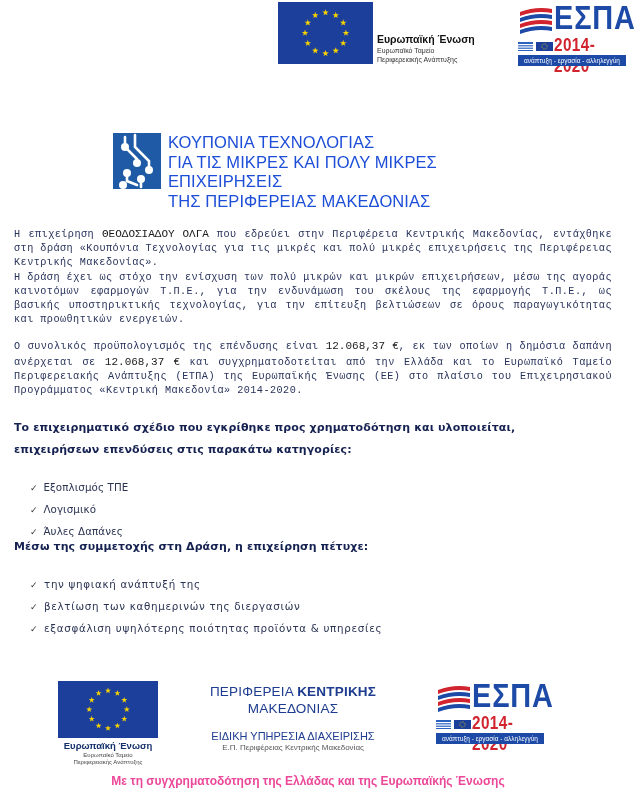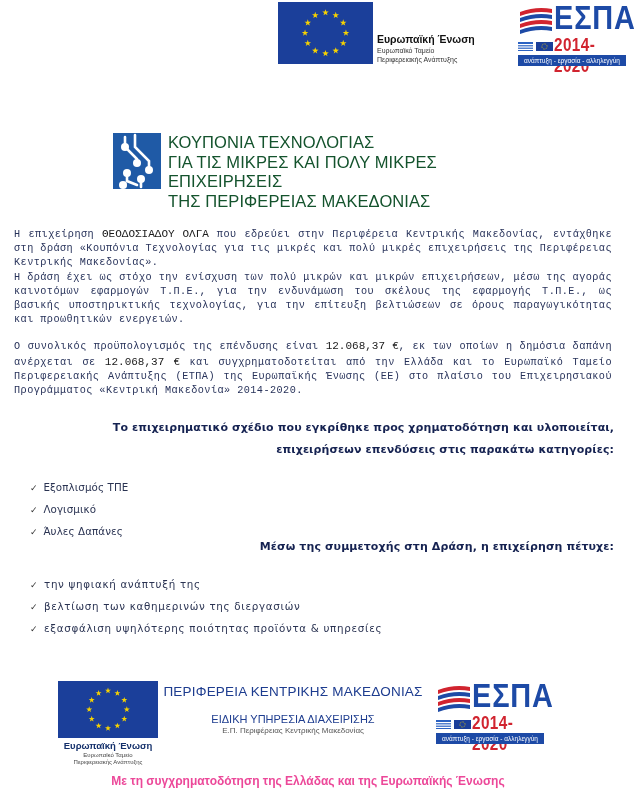--- a/index.html
+++ b/index.html
@@ -20,49 +20,49 @@
   .espa .stripes { position: absolute; left: 2px; top: 4px; width: 36px; height: 30px; }
   .espa .word { position: absolute; left: 38px; top: -4px; font-size: 34px; font-weight: bold; color: #1d4aa6; letter-spacing: 1px; transform: scaleX(0.85); transform-origin: left top; }
   .espa .flags { position: absolute; left: 2px; top: 40px; width: 36px; height: 9px; }
   .espa .years { position: absolute; left: 38px; top: 33px; font-size: 18px; color: #d1242f; font-weight: bold; transform: scaleX(0.85); transform-origin: left top; letter-spacing: 0.5px; }
   .espa .motto { position: absolute; left: 2px; top: 53px; width: 108px; height: 11px; background: #1d4aa6; color: #fff; font-size: 6.5px; line-height: 11px; text-align: center; }
 
   
   .prog-logo { position: absolute; left: 113px; top: 133px; width: 430px; height: 58px; }
   .prog-icon { position: absolute; left: 0; top: 0; width: 48px; height: 56px; }
   .prog-lines { position: absolute; left: 55px; top: 0; font-family: "Liberation Sans", sans-serif;
-                color: #14532d; font-size: 16.5px; line-height: 19.5px; letter-spacing: 0.1px; }
+                color: #1d4ed8; font-size: 16.5px; line-height: 19.5px; letter-spacing: 0.1px; }
 
   
   .content { position: absolute; left: 14px; top: 227px; width: 598px;
              font-family: Liberation Mono, monospace; font-size: 10.2px; line-height: 14.2px;
              color: #27325a; letter-spacing: 0.45px; text-align: justify; }
   .content p { margin: 0; }
   .content .gap { height: 12px; }
   .content b { color: #1a1a1a; font-weight: normal; font-size: 11px; letter-spacing: 0; }
 
   .section-title { font-family: "DejaVu Sans", sans-serif; font-weight: bold; color: #152251;
-                   font-size: 11px; line-height: 22px; letter-spacing: 0.1px; text-align: right; }
+                   font-size: 11px; line-height: 22px; letter-spacing: 0.1px; }
   .list { list-style: none; margin: 16px; padding: 0; }
   .list li { font-size: 10.3px; line-height: 21px; color: #2a3352; letter-spacing: 0.1px; }
   .list li .chk { display: inline-block; width: 10px; color: #333; font-size: 9px; }
   .list.spaced li { letter-spacing: 0.7px; }
 
   .sec1 { position: absolute; left: 14px; top: 417px; width: 600px; }
   .sec2 { position: absolute; left: 14px; top: 536px; width: 600px; }
 
   
   .bottom-eu { position: absolute; left: 58px; top: 681px; width: 100px; height: 84px; text-align: center; }
   .bottom-eu .eu-flag { position: relative; left: 0; top: 0; width: 100px; height: 57px; display: block; }
   .bottom-eu .t1 { font-family: "Liberation Sans", sans-serif; font-weight: bold; color: #14306b; font-size: 9.5px; line-height: 12px; margin-top: 2px; }
   .bottom-eu .t2 { font-family: "Liberation Sans", sans-serif; color: #444; font-size: 6px; line-height: 7px; }
 
   .region { position: absolute; left: 163px; top: 683px; width: 260px; text-align: center; font-family: "Liberation Sans", sans-serif; color: #1d3c8f; }
   .region .r1 { font-size: 13.5px; line-height: 17px; letter-spacing: 0.2px; }
-  .region .r1 b { font-weight: normal; }
+  .region .r1 b { font-weight: bold; }
   .region .r2 { font-size: 11px; line-height: 14px; margin-top: 12px; }
   .region .r3 { font-size: 8px; line-height: 10px; color: #555; }
 
   .espa.bottom { left: 434px; top: 680px; }
 
   .footer-note { position: absolute; left: 0; top: 774px; width: 616px; text-align: center;
                  font-family: "Liberation Sans", sans-serif; font-weight: bold; color: #ec4899; font-size: 12px; }
 </style>
 </head>
 <body>

